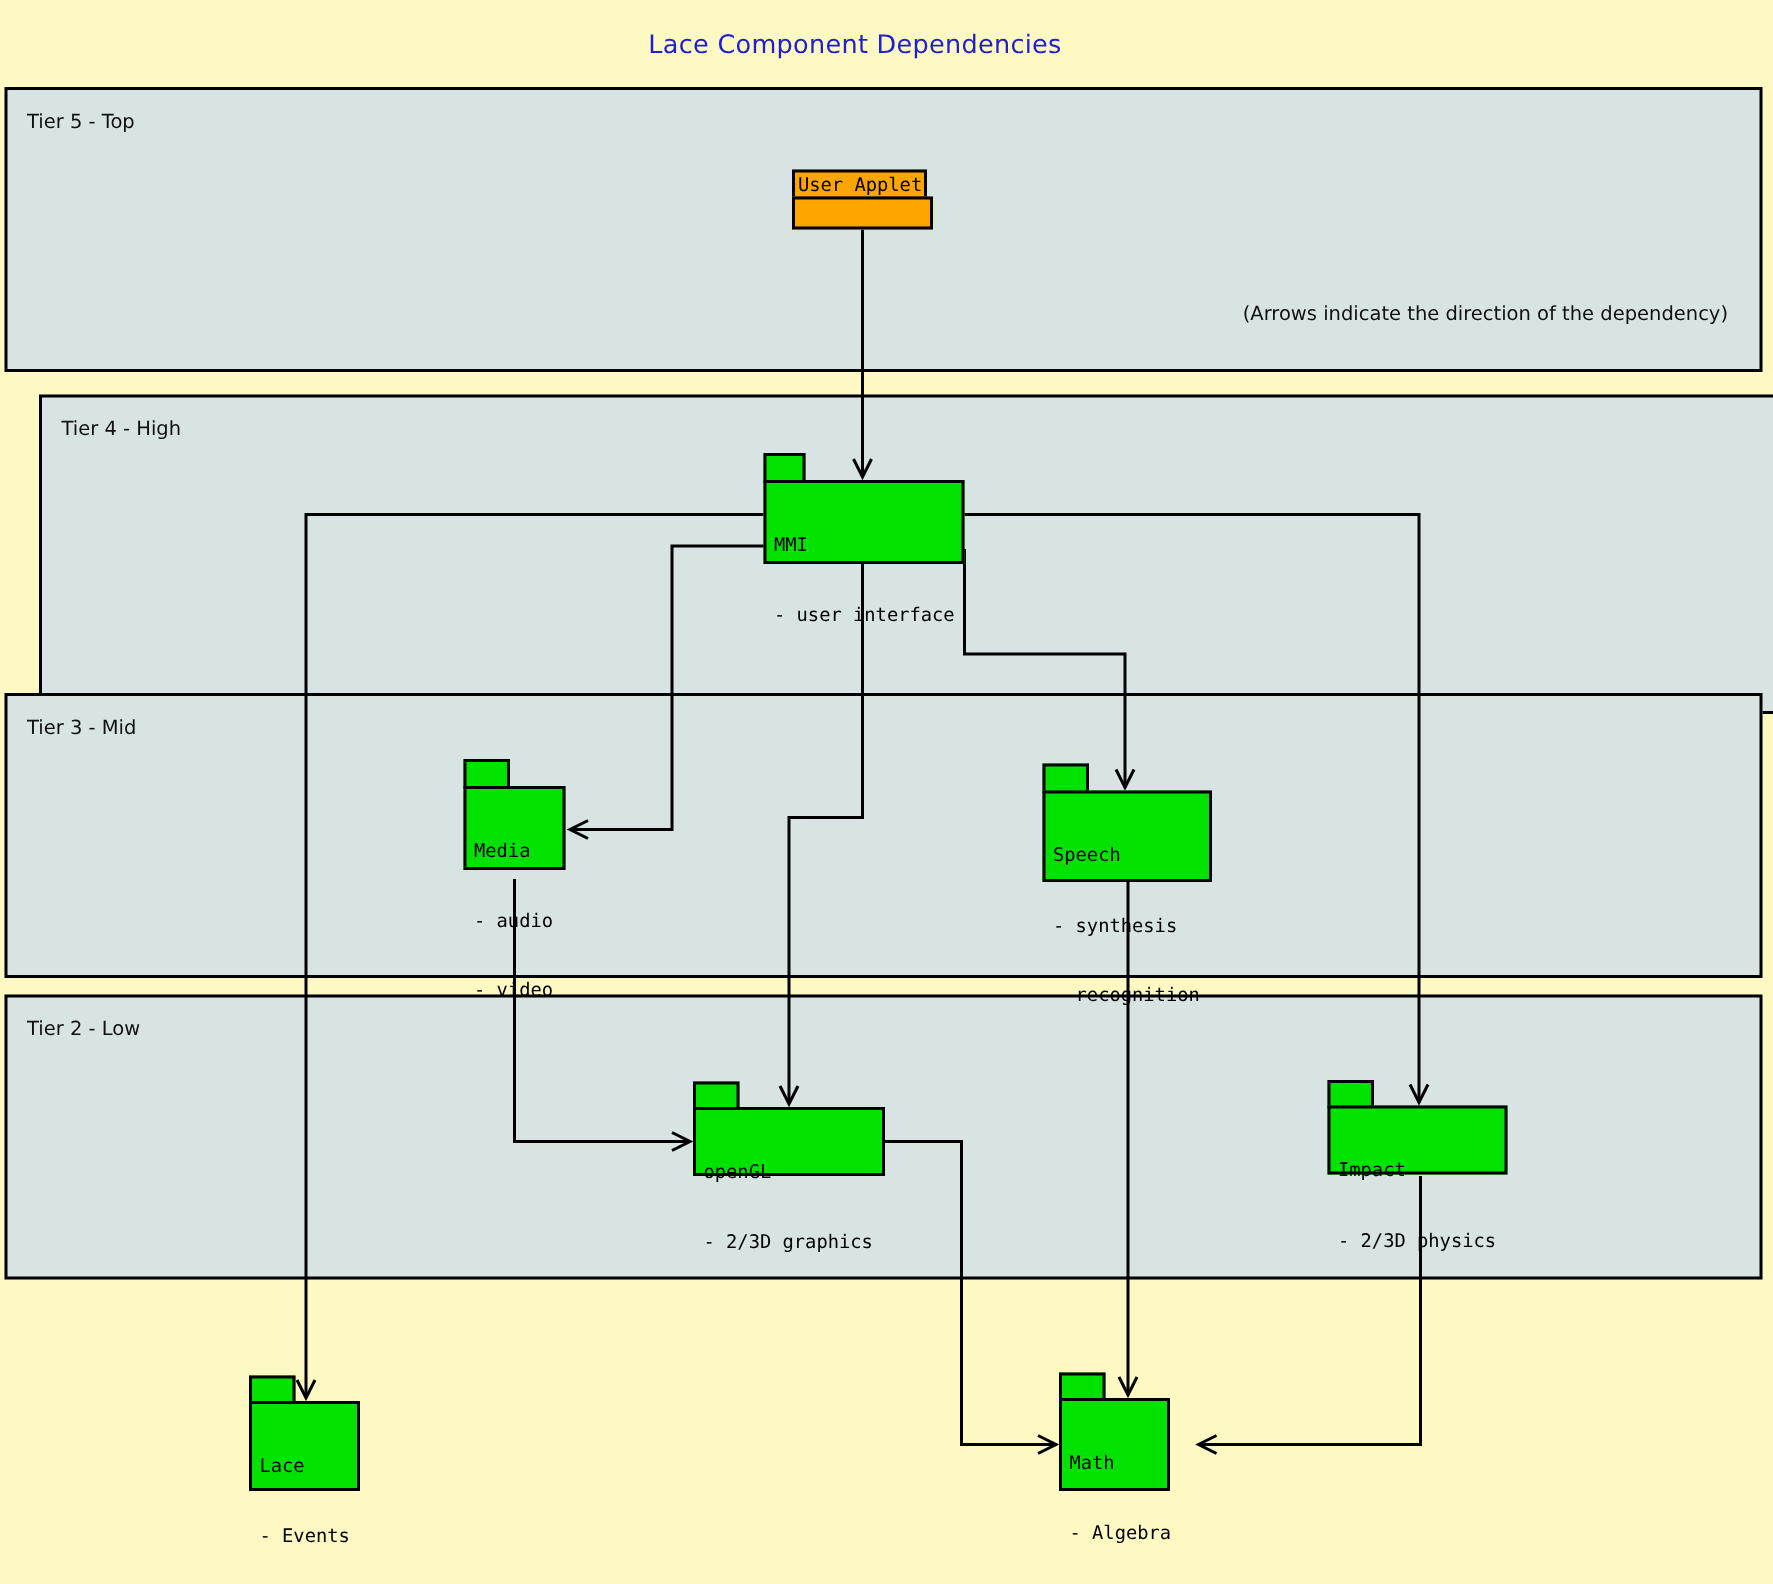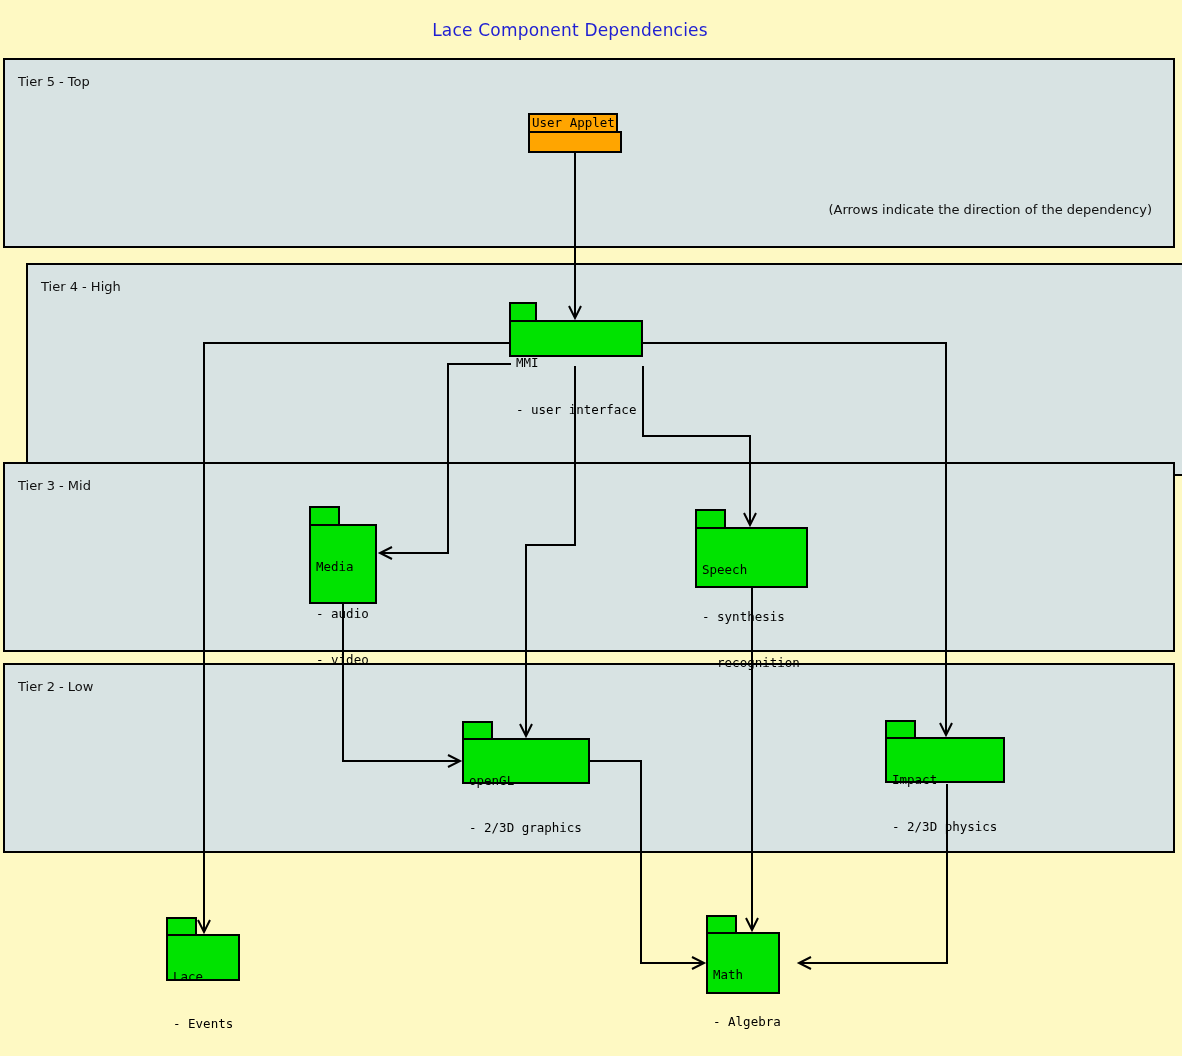--- a/index.html
+++ b/index.html
@@ -86,29 +86,29 @@
     </g>
   </svg>
 
   <div class="pkg" style="left:528px; top:113px;">
     <div class="applet-tab">User Applet</div>
     <div class="applet-body"></div>
   </div>
 
   <div class="pkg" style="left:509px; top:302px;">
     <div class="pkg-tab" style="width:28px; height:20px;"></div>
-    <div class="pkg-body" style="top:18px; width:134px; height:37px;">
+    <div class="pkg-body" style="top:18px; width:134px; height:56px;">
       <div>MMI</div>
       <div>- user interface</div>
     </div>
   </div>
 
   <div class="pkg" style="left:309px; top:506px;">
     <div class="pkg-tab" style="width:31px; height:20px;"></div>
-    <div class="pkg-body" style="top:18px; width:68px; height:80px;">
+    <div class="pkg-body" style="top:18px; width:68px; height:56px;">
       <div>Media</div>
       <div>- audio</div>
       <div>- video</div>
     </div>
   </div>
 
   <div class="pkg" style="left:695px; top:509px;">
     <div class="pkg-tab" style="width:31px; height:20px;"></div>
     <div class="pkg-body" style="top:18px; width:113px; height:61px;">
       <div>Speech</div>
@@ -128,21 +128,21 @@
   <div class="pkg" style="left:885px; top:720px;">
     <div class="pkg-tab" style="width:31px; height:19px;"></div>
     <div class="pkg-body" style="top:17px; width:120px; height:46px;">
       <div>Impact</div>
       <div>- 2/3D physics</div>
     </div>
   </div>
 
   <div class="pkg" style="left:166px; top:917px;">
     <div class="pkg-tab" style="width:31px; height:19px;"></div>
-    <div class="pkg-body" style="top:17px; width:74px; height:47px;">
+    <div class="pkg-body" style="top:17px; width:74px; height:60px;">
       <div>Lace</div>
       <div>- Events</div>
     </div>
   </div>
 
   <div class="pkg" style="left:706px; top:915px;">
     <div class="pkg-tab" style="width:31px; height:19px;"></div>
     <div class="pkg-body" style="top:17px; width:74px; height:62px;">
       <div>Math</div>
       <div>- Algebra</div>

